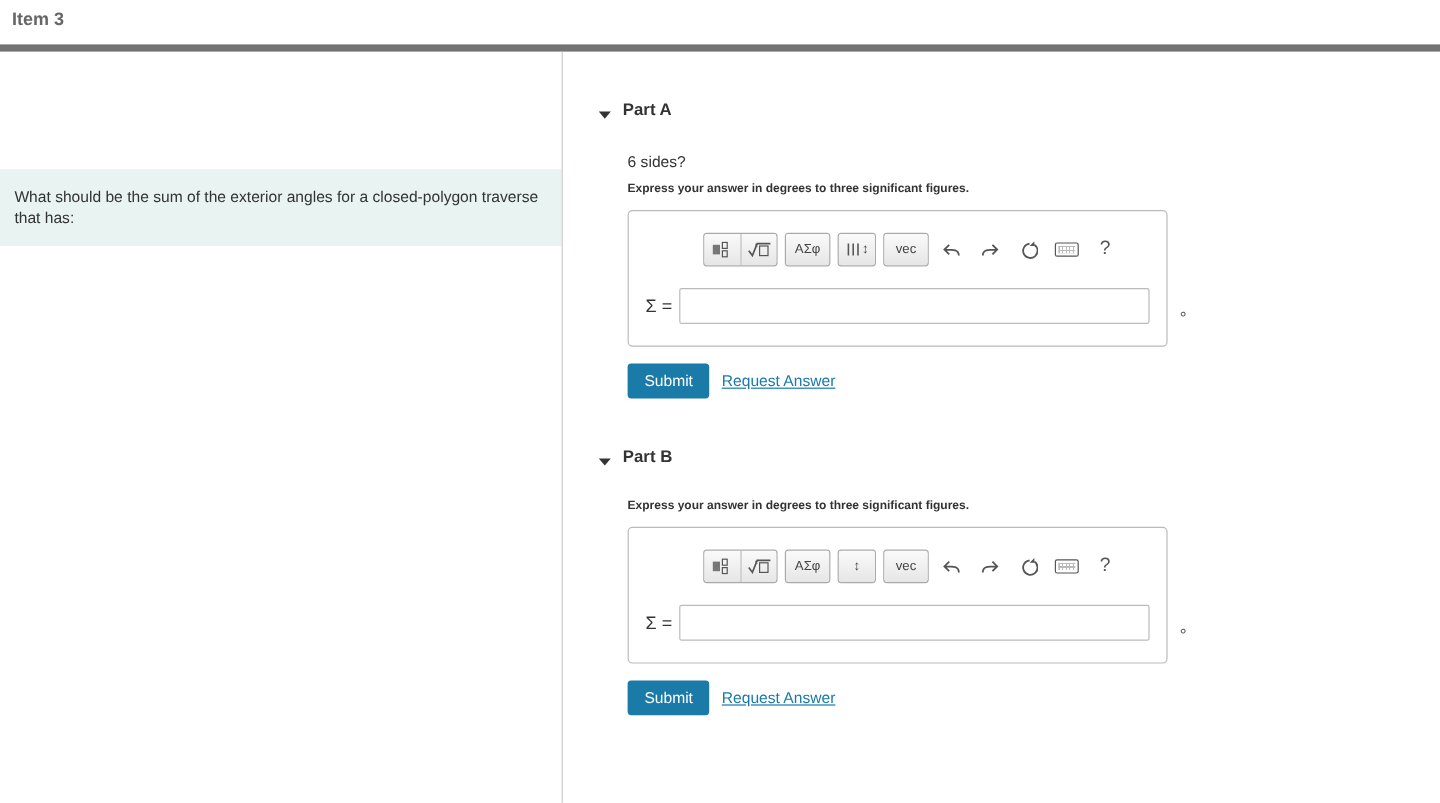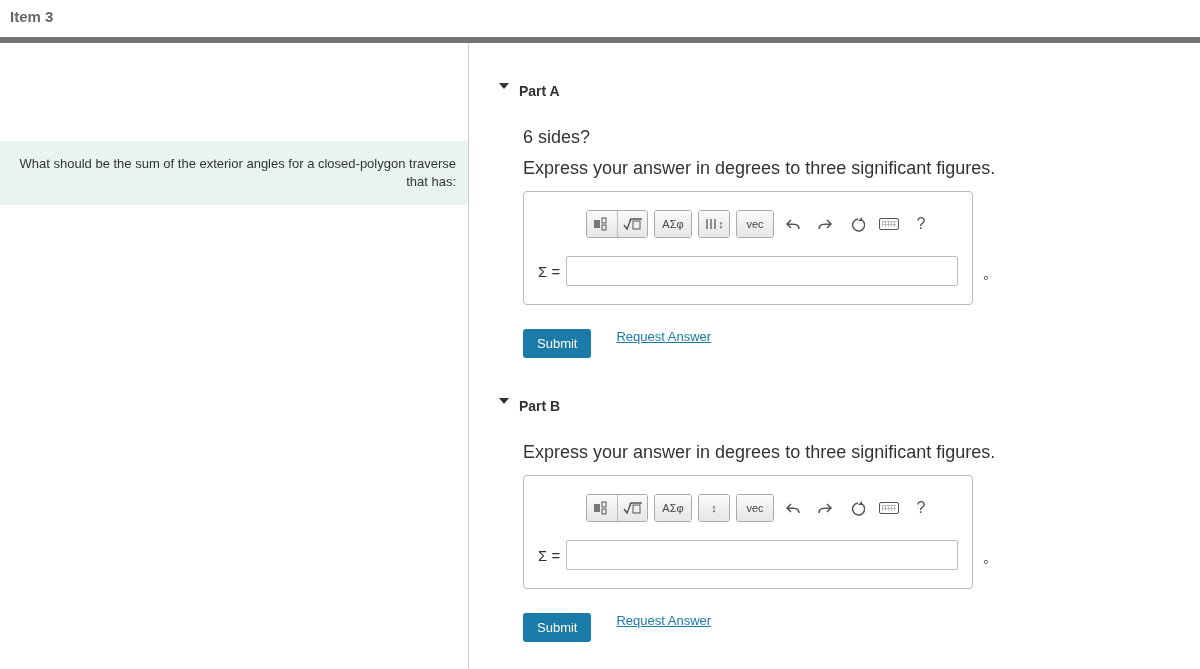--- a/index.html
+++ b/index.html
@@ -27,60 +27,59 @@
     width: 468px;
     padding: 0;
   }
   .question-box {
     background: #e8f3f2;
     padding: 14px 12px;
     font-size: 13px;
     color: #333;
     line-height: 1.4;
     margin-top: 98px;
-    text-align: right;
   }
   .divider {
     width: 1px;
     background: #ccc;
   }
   .right-pane {
     flex: 1;
     padding: 40px 30px 0 30px;
     overflow-y: auto;
   }
   .part-block {
     margin-bottom: 40px;
   }
   .part-header {
     display: flex;
-    align-items: flex-start;
+    align-items: flex-end;
     gap: 10px;
     margin-bottom: 28px;
   }
   .caret {
     width: 0; height: 0;
     border-left: 5px solid transparent;
     border-right: 5px solid transparent;
     border-top: 6px solid #333;
   }
   .part-title {
     font-weight: bold;
     font-size: 14px;
   }
   .part-body {
     padding-left: 24px;
   }
   .question-line {
-    font-size: 18px;
+    font-size: 13px;
     margin-bottom: 10px;
   }
   .instruction {
-    font-size: 18px;
-    font-weight: normal;
+    font-size: 10px;
+    font-weight: bold;
     margin-bottom: 12px;
   }
   .answer-box {
     border: 1px solid #bbb;
     border-radius: 4px;
     width: 450px;
     padding: 18px 14px 18px 14px;
     position: relative;
   }
   .toolbar {
@@ -139,23 +138,24 @@
     font-size: 13px;
   }
   .degree {
     position: absolute;
     right: -18px;
     top: 78px;
     font-size: 13px;
     color: #555;
   }
   .action-row {
-    margin-top: 24px;
-    display: flex;
-    gap: 25px;
+    margin-top: 14px;
+    display: flex;
+    align-items: center;
+    gap: 10px;
   }
   .submit-btn {
     background: #1a7aa8;
     color: #fff;
     border: none;
     border-radius: 3px;
     padding: 7px 14px;
     font-size: 13px;
     cursor: pointer;
   }

